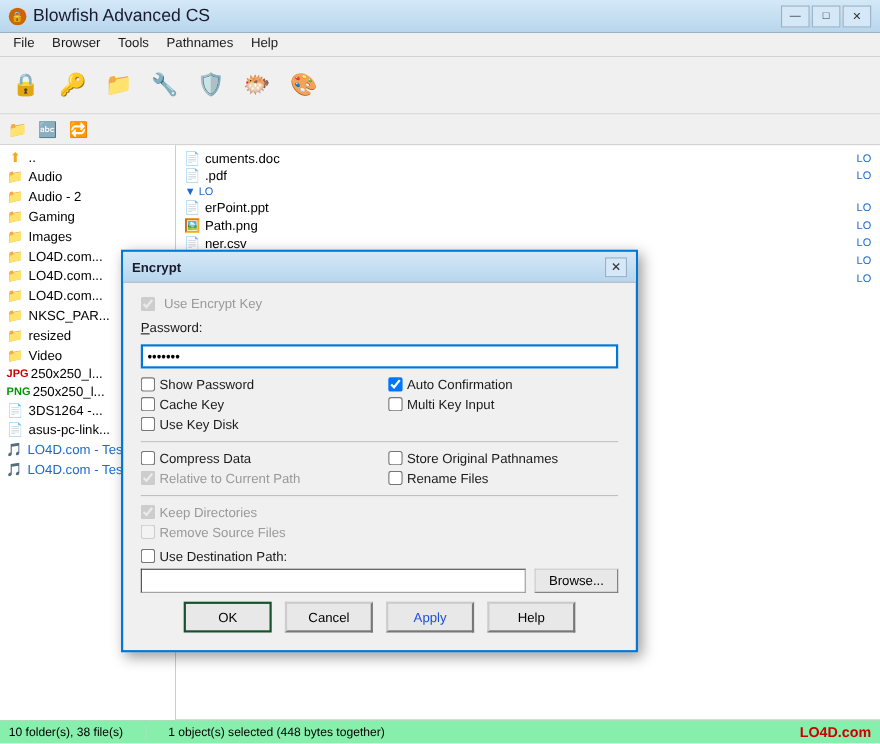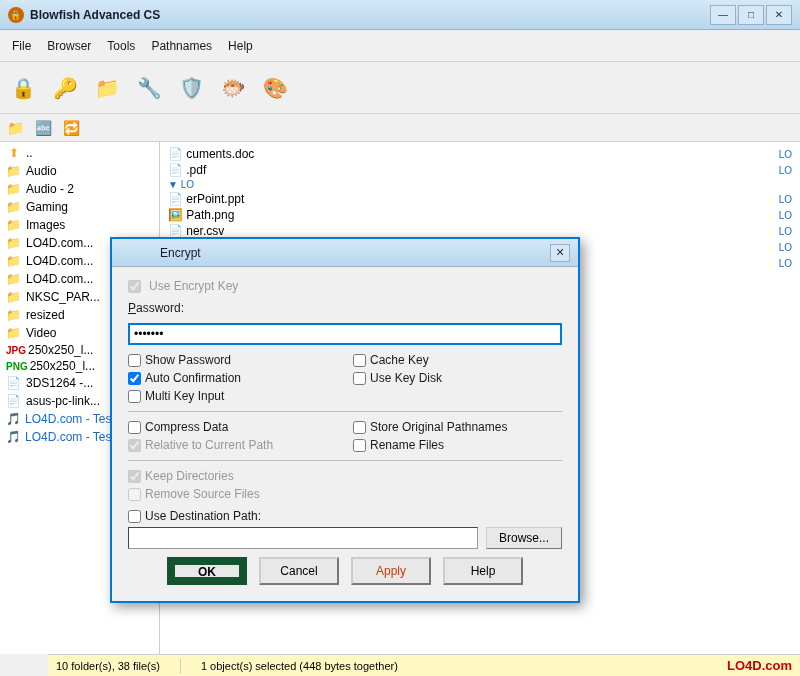--- a/index.html
+++ b/index.html
@@ -39,22 +39,22 @@
       border-radius: 50%;
       display: flex;
       align-items: center;
       justify-content: center;
       color: white;
       font-size: 9px;
     }
 
     .title-bar-text {
       flex: 1;
-      font-weight: bold;
-      font-size: 12px;
+      font-weight: normal;
+      font-size: 16px;
       color: #1a1a2e;
     }
 
     .title-bar-buttons {
       display: flex;
       gap: 2px;
     }
 
     .title-bar-btn {
       width: 26px;
@@ -65,23 +65,22 @@
       display: flex;
       align-items: center;
       justify-content: center;
       font-size: 10px;
       color: #333;
     }
 
     
     .menu-bar {
       background: #f0f0f0;
-      height: 32px;
-      display: flex;
-      align-items: center;
+      height: 22px;
+      display: flex;
       padding: 0 4px;
       border-bottom: 1px solid #d0d0d0;
     }
 
     .menu-item {
       padding: 2px 8px;
       cursor: pointer;
       font-size: 12px;
       color: #1a1a1a;
     }
@@ -160,28 +159,27 @@
     
     .file-pane-right {
       flex: 1;
       overflow-y: auto;
       padding: 2px;
     }
 
     
     .status-bar {
       height: 22px;
-      background: #fef9c3;
+      background: #86efac;
       border-top: 1px solid #ccc;
       display: flex;
       align-items: center;
       padding: 0 8px;
       font-size: 11px;
       gap: 20px;
-      margin-left: 48px;
     }
 
     .status-divider {
       width: 1px;
       height: 14px;
       background: #ccc;
     }
 
     
     .lo4d-logo {
@@ -205,24 +203,23 @@
       background: linear-gradient(to bottom, #d4e8f7, #b8d6ed);
       height: 28px;
       display: flex;
       align-items: center;
       padding: 0 8px;
       border-bottom: 1px solid #9ab0c4;
     }
 
     .dialog-title-text {
       flex: 1;
-      font-weight: normal;
+      font-weight: bold;
       font-size: 12px;
       color: #1a1a2e;
-      margin-left: 40px;
     }
 
     .dialog-close-btn {
       width: 20px;
       height: 18px;
       background: #d4e8f7;
       border: 1px solid #9ab0c4;
       cursor: pointer;
       display: flex;
       align-items: center;
@@ -243,21 +240,21 @@
     }
 
     .dialog-label {
       font-size: 12px;
       color: #1a1a1a;
       min-width: 70px;
     }
 
     .checkbox-row {
       display: flex;
-      align-items: flex-end;
+      align-items: flex-start;
       gap: 4px;
       font-size: 12px;
       color: #1a1a1a;
     }
 
     .checkbox-row input[type="checkbox"] {
       margin: 0;
     }
 
     .password-input {
@@ -323,22 +320,22 @@
       width: 80px;
       height: 28px;
       background: #e8e8e8;
       border: 2px outset #ccc;
       cursor: pointer;
       font-size: 12px;
       font-weight: normal;
     }
 
     .dialog-btn.primary {
-      border: 8px solid #14532d;
-      font-weight: bold;
+      border: 2px solid #14532d;
+      font-weight: normal;
     }
 
     .dialog-btn:disabled {
       color: #999;
       cursor: default;
     }
 
     .use-cached-key {
       color: #999;
       font-size: 12px;
@@ -549,34 +546,34 @@
         <div style="margin-bottom:8px;">
           <input type="password" class="password-input" value="●●●●●●●" style="width: 100%;">
         </div>
 
         <div class="dialog-section">
           <label class="checkbox-row">
             <input type="checkbox" style="">
             <span>Show Password</span>
           </label>
           <label class="checkbox-row">
+            <input type="checkbox" checked="" style="">
+            <span>Auto Confirmation</span>
+          </label>
+          <label class="checkbox-row">
             <input type="checkbox" style="">
             <span>Cache Key</span>
           </label>
           <label class="checkbox-row">
-            <input type="checkbox" checked="" style="">
-            <span>Auto Confirmation</span>
+            <input type="checkbox" style="">
+            <span>Multi Key Input</span>
           </label>
           <label class="checkbox-row">
             <input type="checkbox" style="">
             <span>Use Key Disk</span>
-          </label>
-          <label class="checkbox-row">
-            <input type="checkbox" style="">
-            <span>Multi Key Input</span>
           </label>
         </div>
 
         <div class="separator"></div>
 
         <div class="dialog-section">
           <label class="checkbox-row">
             <input type="checkbox" style="">
             <span>Compress Data</span>
           </label>
@@ -617,21 +614,21 @@
           </div>
           <div class="dest-row">
             <input type="text" class="dest-input" style="flex: 1 1 0%;">
             <button class="browse-btn">Browse...</button>
           </div>
         </div>
 
         <div class="dialog-buttons">
           <button class="dialog-btn primary">OK</button>
           <button class="dialog-btn">Cancel</button>
-          <button class="dialog-btn" disabled="" style="color:#c2410c;">Apply</button>
+          <button class="dialog-btn" disabled="" style="color:#1d4ed8;">Apply</button>
           <button class="dialog-btn">Help</button>
         </div>
 
       </div>
     </div>
 
   </div>
 
   <div class="status-bar">
     <span>10 folder(s), 38 file(s)</span>

